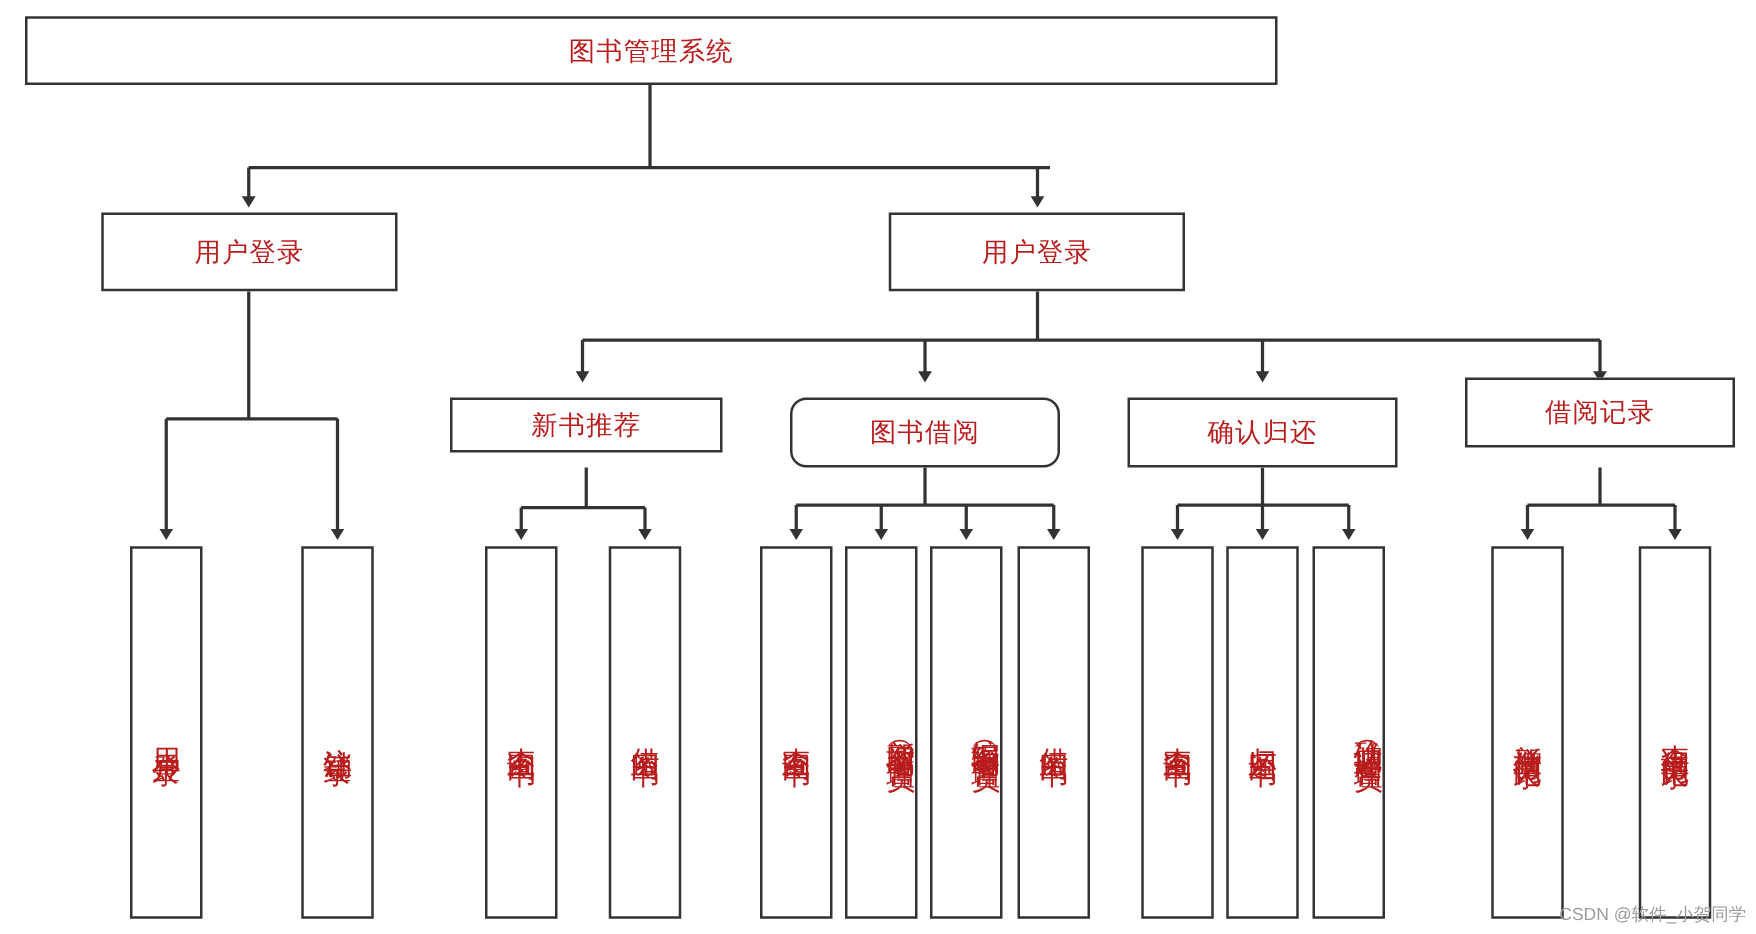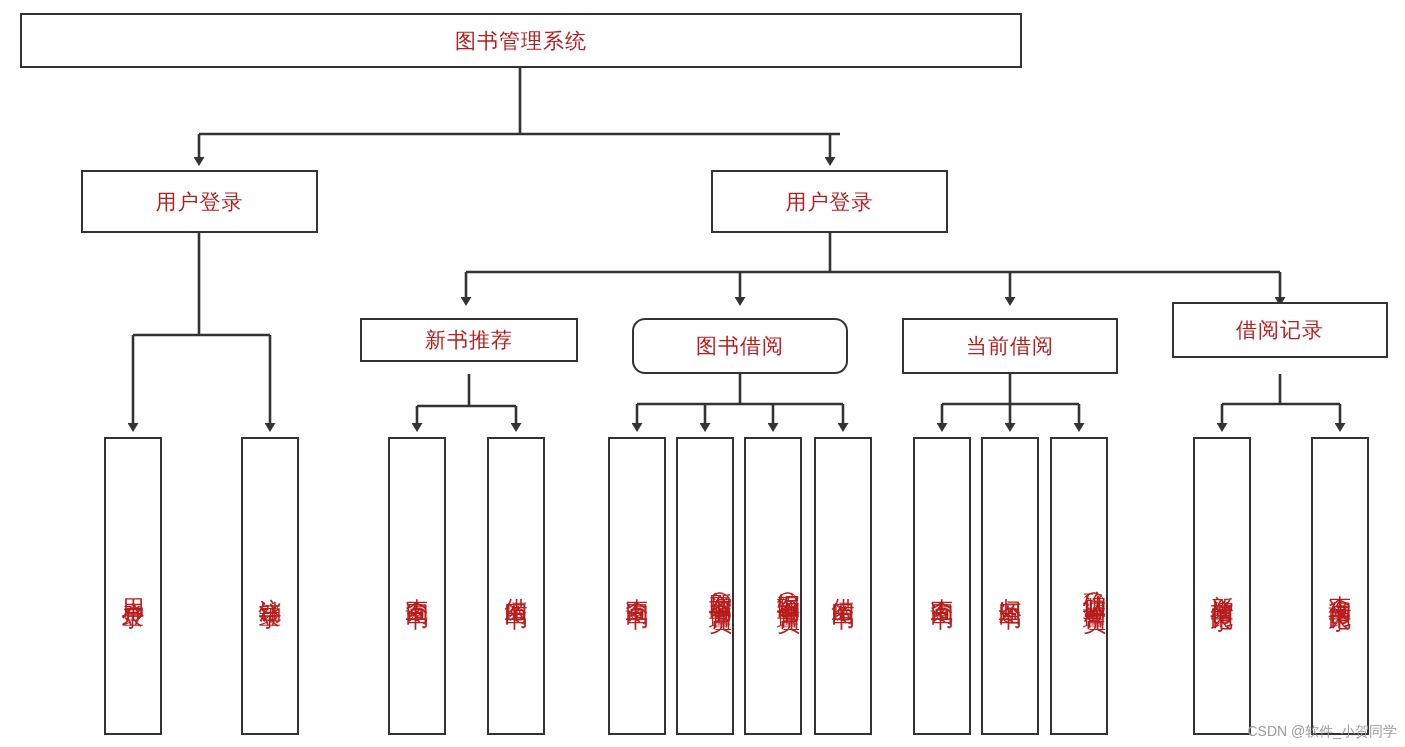--- a/index.html
+++ b/index.html
@@ -136,21 +136,21 @@
 
   <div class="node horiz" style="left:360px; top:318px; width:218px; height:44px;">
     <span class="node-label">新书推荐</span>
   </div>
 
   <div class="node horiz" style="left:632px; top:318px; width:216px; height:56px;border-radius:13px;">
     <span class="node-label">图书借阅</span>
   </div>
 
   <div class="node horiz" style="left:902px; top:318px; width:216px; height:56px;">
-    <span class="node-label">当前借阅</span>
+    <span class="node-label">确认归还</span>
   </div>
 
   <div class="node horiz" style="left:1172px; top:302px; width:216px; height:56px;">
     <span class="node-label">借阅记录</span>
   </div>
 
   <div class="node vert centered" style="left:104px; top:437px; width:58px; height:298px;">
     <span class="node-label">用户登录</span>
   </div>
 

